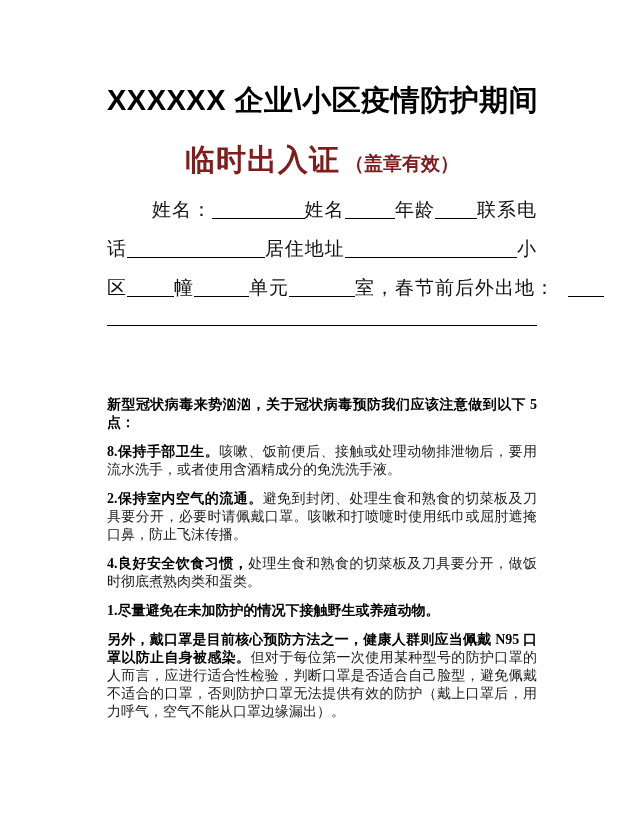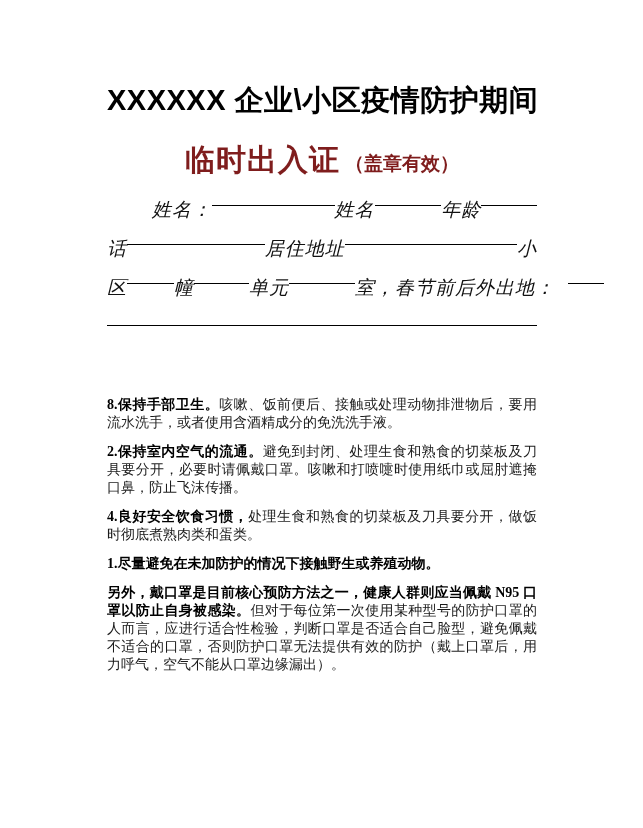--- a/index.html
+++ b/index.html
@@ -47,24 +47,23 @@
   }
   
   .form {
     margin-top: 7px;
     font-size: 19px;
     color: #111111;
     letter-spacing: 1px;
   }
   .form-line {
     display: flex;
-    align-items: flex-start;
+    align-items: center;
     line-height: 39px;
     white-space: nowrap;
-    font-style: italic;
   }
   .fl { flex-shrink: 0; }
   .ind { width: 45px; flex-shrink: 0; }
   .fb {
     border-bottom: 1px solid #000000;
     position: relative;
     top: 3px;
     height: 12px;
   }
   .fb-a { flex: 2.2 1 0px; }
@@ -106,20 +105,21 @@
   <div class="form">
 
     <div class="form-line">
       <span class="ind"></span>
       <span class="fl">姓名：</span>
       <span class="fb fb-a"></span>
       <span class="fl">姓名</span>
       <span class="fb fb-b"></span>
       <span class="fl">年龄</span>
       <span class="fb fb-c"></span>
+      <span class="fl">联系电</span>
     </div>
 
     <div class="form-line">
       <span class="fl">话</span>
       <span class="fb fb-d"></span>
       <span class="fl">居住地址</span>
       <span class="fb fb-e"></span>
       <span class="fl">小</span>
     </div>
 
@@ -131,20 +131,21 @@
       <span class="fl">单元</span>
       <span class="fb fb-w66"></span>
       <span class="fl">室，春节前后外出地：</span>
       <span class="fb fb-w62"></span>
     </div>
 
     <div class="blank-rule"></div>
   </div>
 
   <div class="notice">
+    <p class="intro">新型冠状病毒来势汹汹，关于冠状病毒预防我们应该注意做到以下 5 点：</p>
 
     <p><b>8.保持手部卫生。</b><span>咳嗽、饭前便后、接触或处理动物排泄物后，要用流水洗手，或者使用含酒精成分的免洗洗手液。</span></p>
 
     <p><b>2.保持室内空气的流通。</b><span>避免到封闭、处理生食和熟食的切菜板及刀具要分开，必要时请佩戴口罩。咳嗽和打喷嚏时使用纸巾或屈肘遮掩口鼻，防止飞沫传播。</span></p>
 
 
     <p><b>4.良好安全饮食习惯，</b><span>处理生食和熟食的切菜板及刀具要分开，做饭时彻底煮熟肉类和蛋类。</span></p>
 
     <p><b>1.尽量避免在未加防护的情况下接触野生或养殖动物。</b><span></span></p>
 

